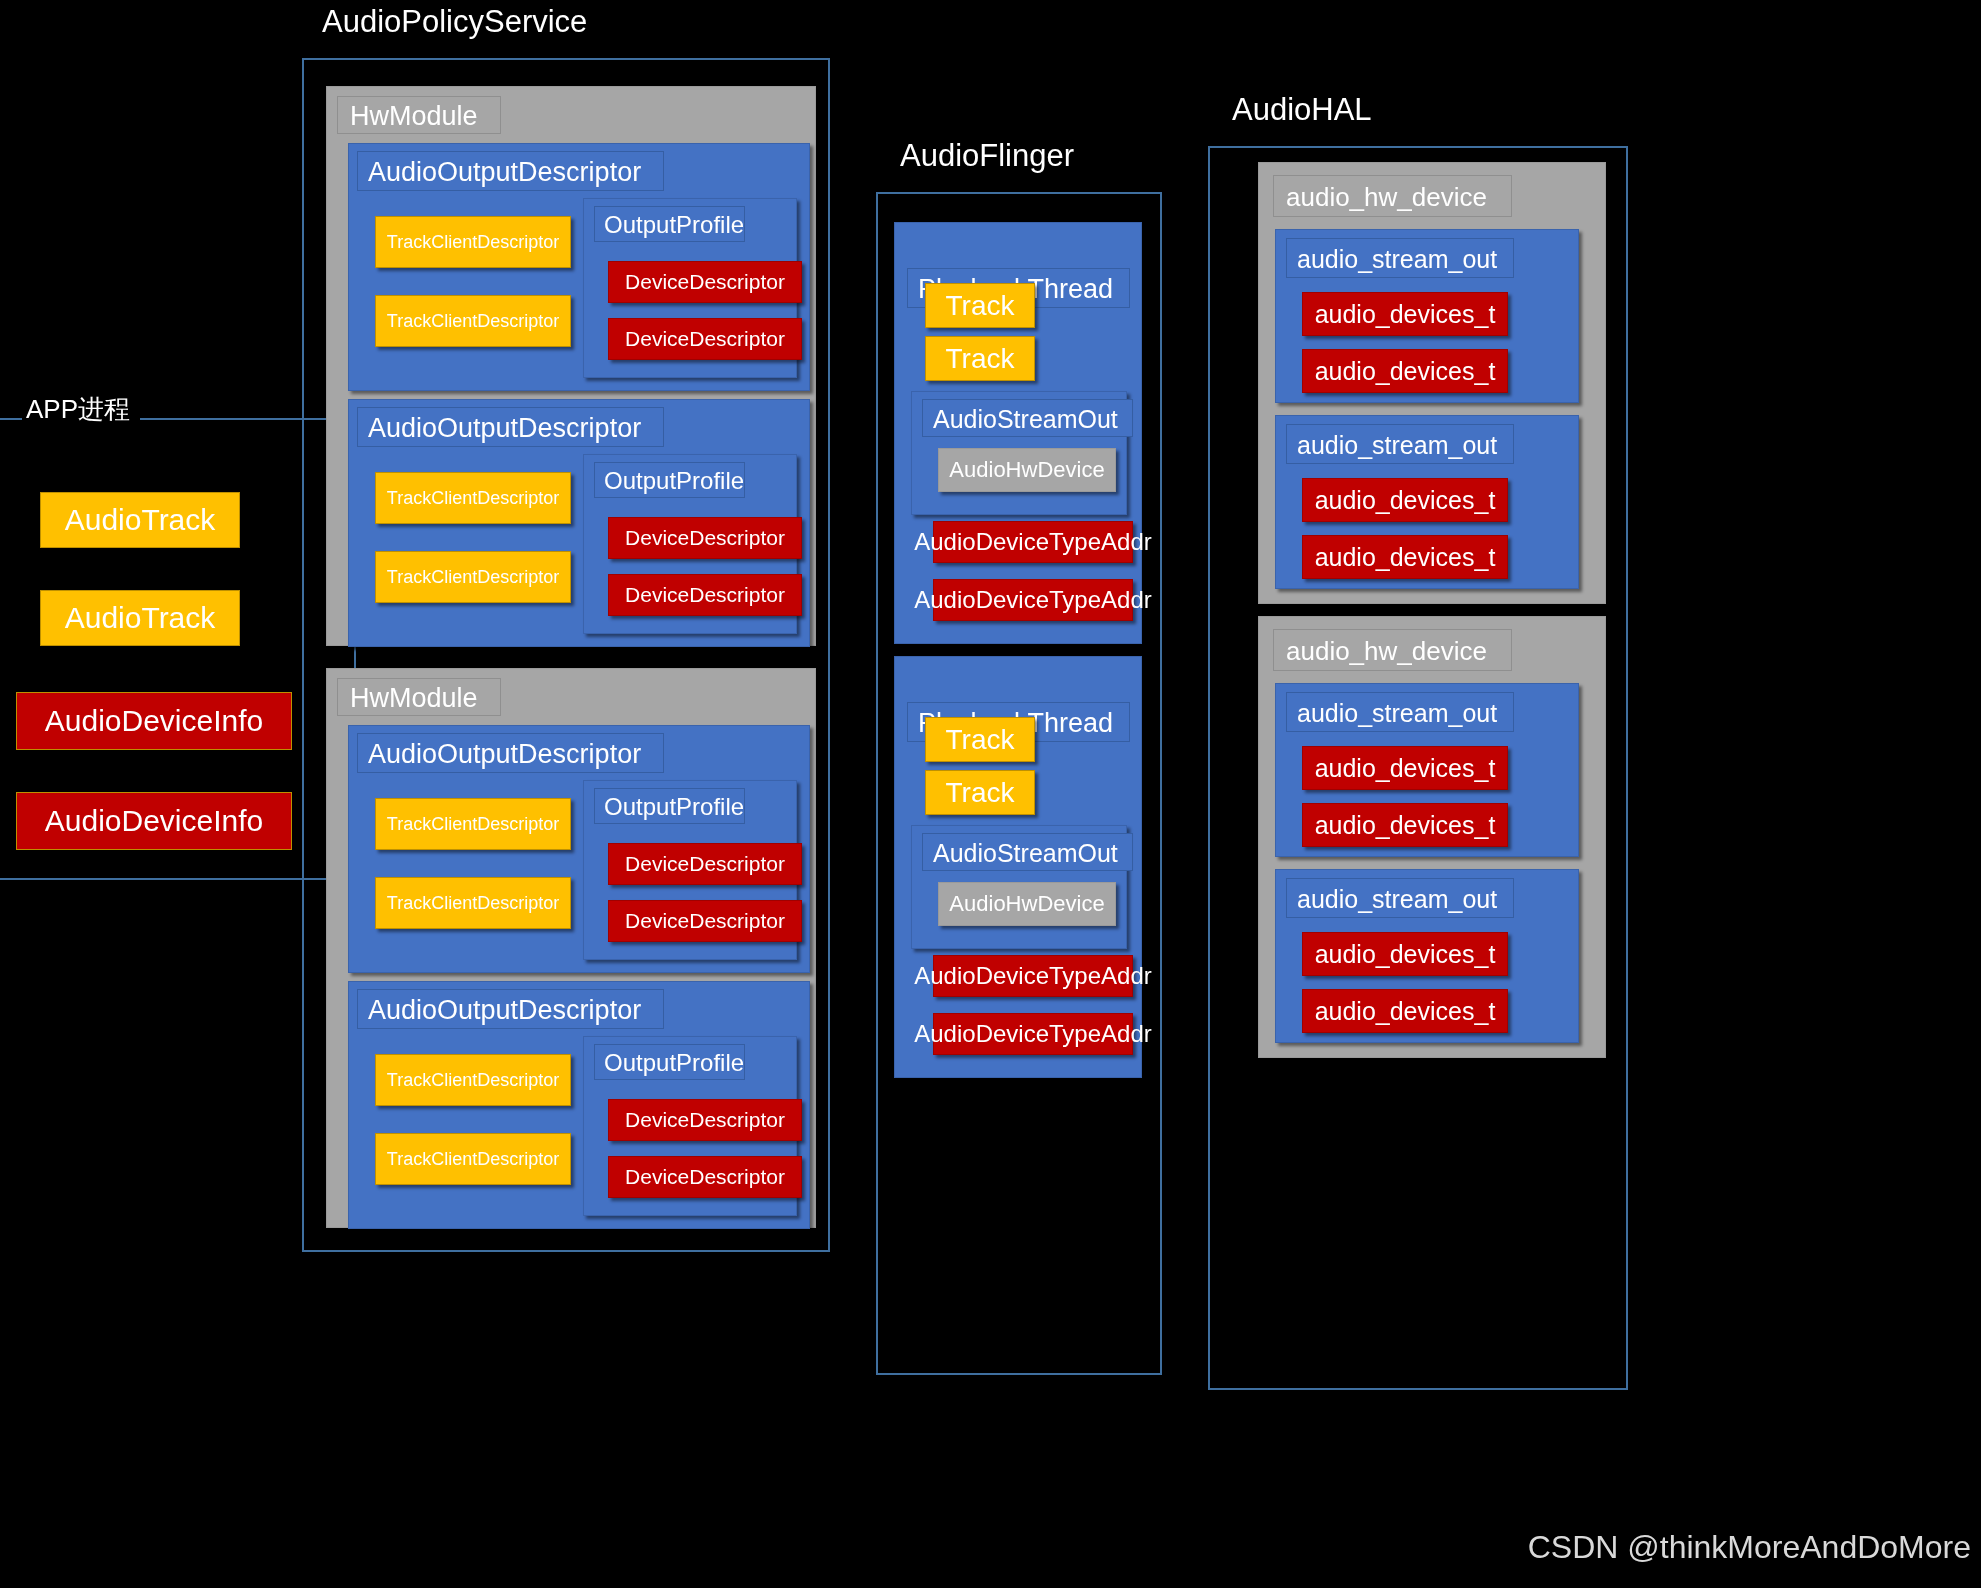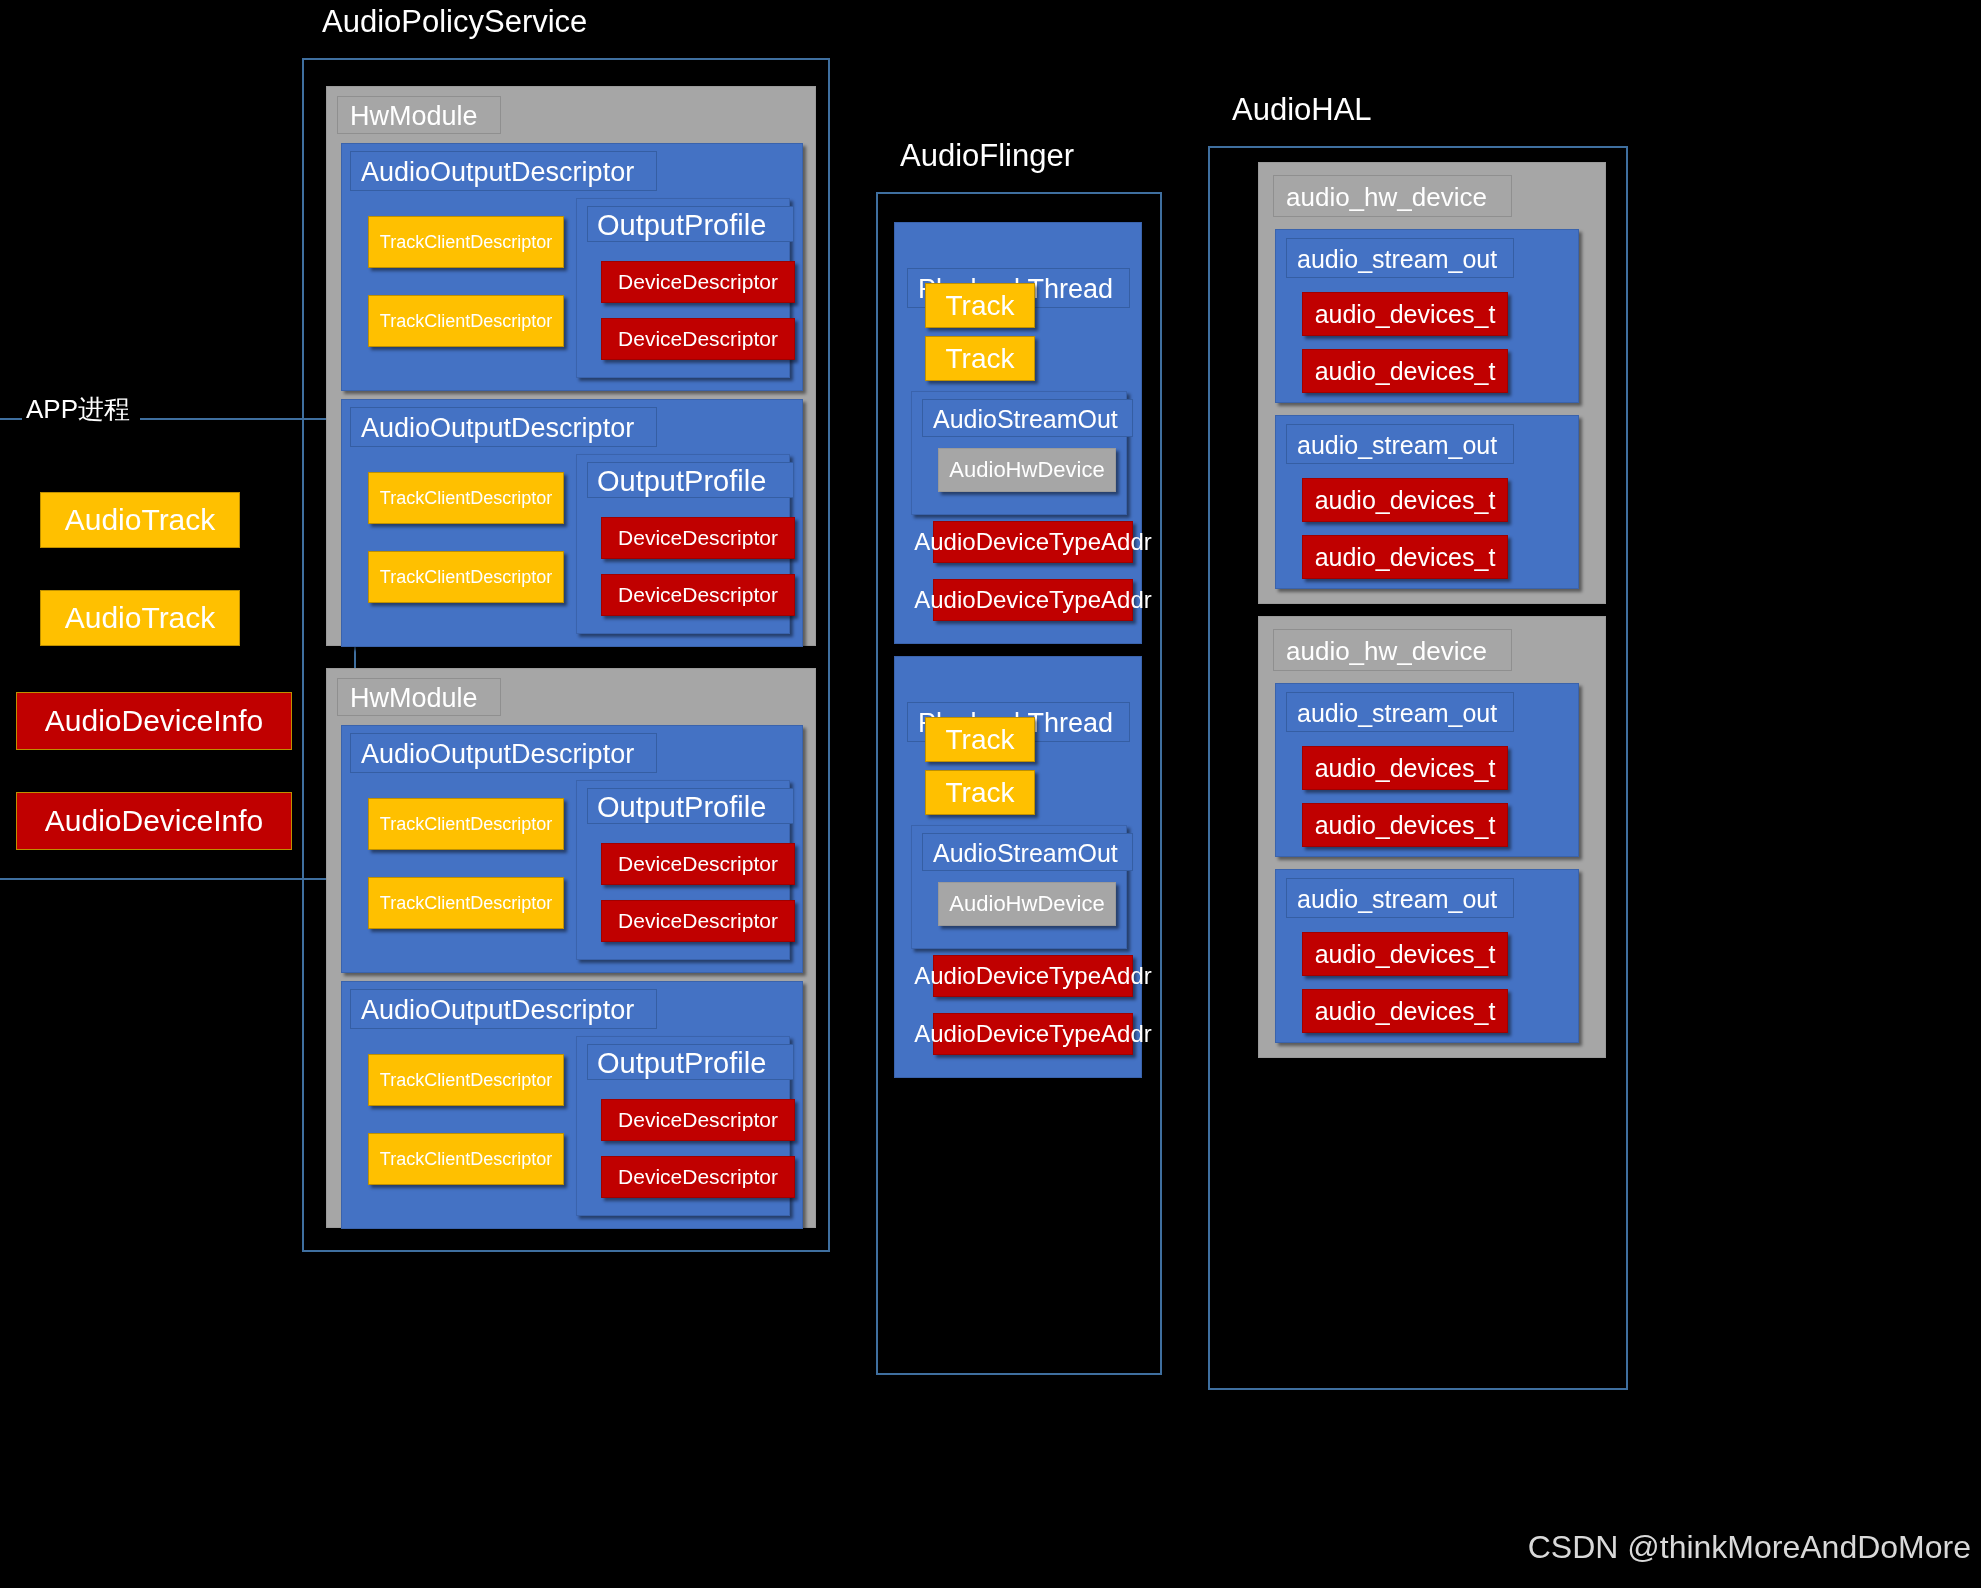--- a/index.html
+++ b/index.html
@@ -63,28 +63,28 @@
   .appbox .lbl{font-size:30px;}
 
   
   #aps-group{left:302px;top:-10px;width:528px;height:1262px;}
   #aps-group .gtitle{top:16px;left:16px;font-size:31px;}
   #aps-group .gframe{top:68px;}
 
   .hwmod{position:absolute;left:24px;width:490px;}
   .hwmod > .hdr{position:absolute;left:10px;top:9px;height:38px;font-size:27px;
                 padding:3px 22px 0 12px;line-height:33px;}
-  .aod{position:absolute;left:14px;width:462px;}
+  .aod{position:absolute;left:21px;width:462px;}
   .aod > .hdr{position:absolute;left:8px;top:7px;height:40px;font-size:27px;
               padding:3px 22px 0 10px;line-height:35px;}
   .tcd{position:absolute;left:26px;width:196px;height:52px;}
   .tcd .lbl{font-size:18px;}
   .oprof{position:absolute;}
-  .oprof > .hdr{position:absolute;left:10px;top:7px;height:36px;font-size:29px;
-                padding:2px 27px 0 9px;line-height:32px;}
+  .oprof > .hdr{position:absolute;left:10px;top:7px;height:36px;font-size:24px;
+                padding:2px 0 0 9px;line-height:32px;}
   .dd{position:absolute;left:24px;width:194px;height:42px;}
   .dd .lbl{font-size:21px;}
 
   
   #af-group{left:876px;top:-10px;width:286px;height:1385px;}
   #af-group .gtitle{top:150px;left:20px;font-size:31px;}
   #af-group .gframe{top:202px;}
 
   .pbt{position:absolute;left:18px;width:248px;}
   .pbt > .hdr{position:absolute;left:12px;top:9px;height:40px;font-size:27px;

